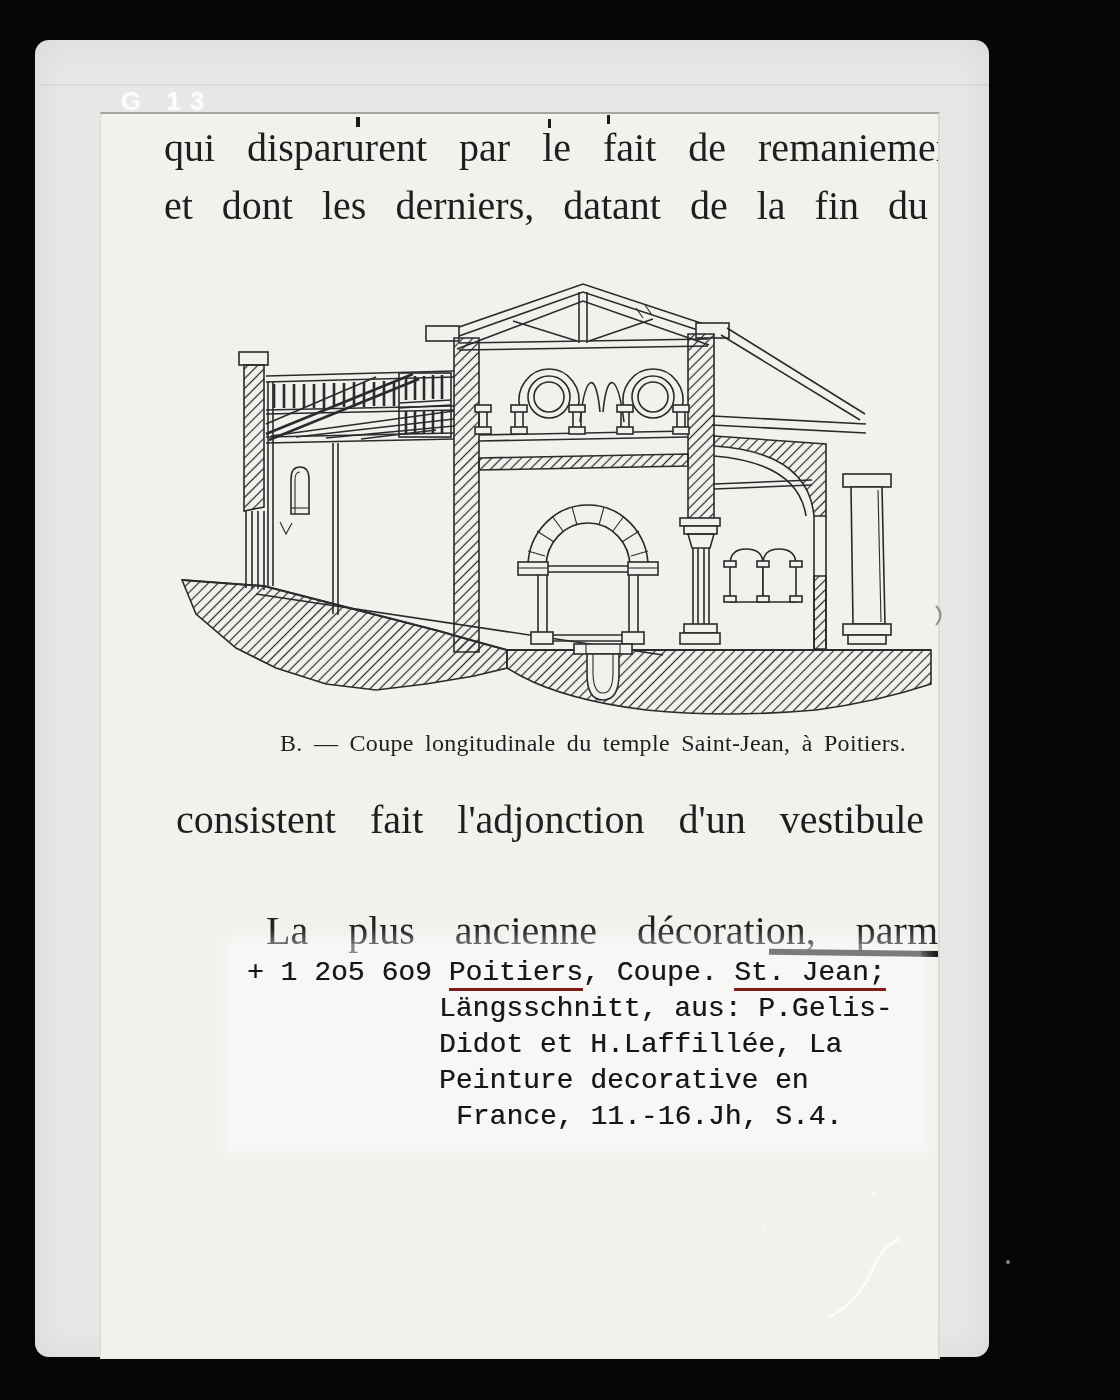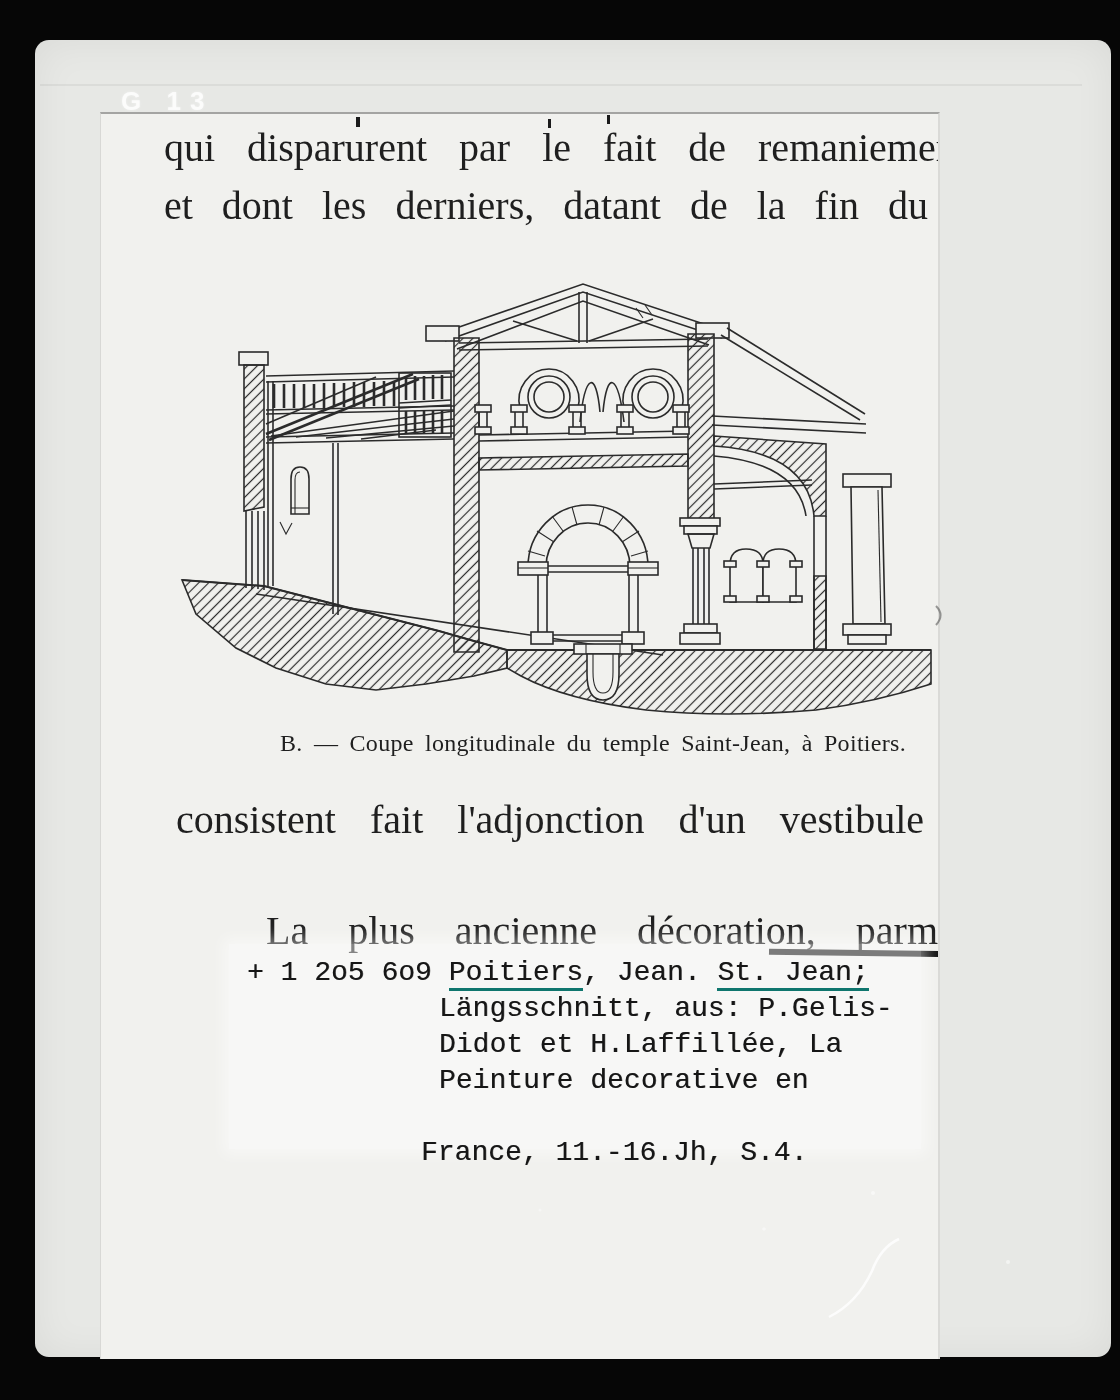--- a/index.html
+++ b/index.html
@@ -1,18 +1,18 @@
 <!DOCTYPE html>
 <html style="--bg: #060606; --card: #e7e8e5; --page: #f1f1ee; --ink: #1f1f1f;"><head>
 <meta charset="utf-8">
 <style>
   html,body{margin:0;padding:0;background:#000;}
   .stage{position:relative;width:1120px;height:1400px;background:var(--bg,#060606);overflow:hidden;
          font-family:"Liberation Serif", serif;}
-  .card{position:absolute;left:35px;top:40px;width:1076px;height:1317px;background:var(--card,#e7e8e5);
+  .card{position:absolute;left:35px;top:40px;width:954px;height:1317px;background:var(--card,#e7e8e5);
         border-radius:14px;box-shadow:inset 0 0 40px rgba(0,0,0,0.06);}
   .page{position:absolute;left:65px;top:72px;width:837px;height:1245px;background:var(--page,#f1f1ee);
         overflow:hidden;border-top:2px solid rgba(50,50,50,0.40);border-right:2px solid rgba(90,90,90,0.15);
         border-left:1px solid rgba(0,0,0,0.10);}
   .corner-mark{position:absolute;left:86px;top:46px;font-family:"Liberation Sans",sans-serif;
         font-weight:bold;font-size:26px;letter-spacing:9px;color:rgba(255,255,255,0.78);
         text-shadow:0 0 3px rgba(255,255,255,0.45);}
   .ptxt{position:absolute;white-space:nowrap;color:var(--ink,#1f1f1f);font-size:40px;line-height:1.1;}
   .tl0{left:63px;top:12px;word-spacing:22px;}
   .tl1{left:63px;top:70px;word-spacing:19px;}
@@ -32,22 +32,22 @@
   .parmi-rule{position:absolute;left:668px;top:836px;width:181px;height:6px;background:#101010;
         transform:rotate(0.8deg);}
   .slip{position:absolute;left:128px;top:830px;width:692px;height:205px;background:rgba(255,255,255,0.45);
         box-shadow:0 0 14px 6px rgba(255,255,255,0.45);}
   .typed{position:absolute;white-space:nowrap;font-family:"Liberation Mono",monospace;font-size:28px;
         color:#161616;text-shadow:0.5px 0 rgba(0,0,0,0.5);}
   .ty0{left:146px;top:843px;}
   .ty1{left:338px;top:879px;}
   .ty2{left:338px;top:915px;}
   .ty3{left:338px;top:951px;}
-  .ty4{left:320px;top:987px;margin-top:36px;}
-  .tu{border-bottom:3px solid #0f766e;}
+  .ty4{left:355px;top:987px;}
+  .tu{border-bottom:3px solid #7f1d1d;}
   .overlay{position:absolute;left:0;top:0;pointer-events:none;}
 </style>
 </head>
 <body>
 
 <div class="stage">
   <div class="card">
     <div class="corner-mark">G 13</div>
 
     <div class="page">
@@ -238,21 +238,21 @@
           <rect class="p" x="672" y="371" width="38" height="9"></rect>
       </svg>
 
       <div class="caption">B. — Coupe longitudinale du temple Saint-Jean, à Poitiers.</div>
 
       <div class="ptxt bl0">consistent fait l'adjonction d'un vestibule</div>
       <div class="ptxt bl2">La plus ancienne décoration, parmi</div>
       <div class="parmi-rule"></div>
 
       <div class="slip"></div>
-      <div class="typed ty0"><span>+ 1 2o5 6o9 </span><span class="tu">Poitiers</span><span>, Jean. </span><span class="tu">St. Jean;</span></div>
+      <div class="typed ty0"><span>+ 1 2o5 6o9 </span><span class="tu">Poitiers</span><span>, Coupe. </span><span class="tu">St. Jean;</span></div>
       <div class="typed ty1">Längsschnitt, aus: P.Gelis-</div>
       <div class="typed ty3">Peinture decorative en</div>
       <div class="typed ty2">Didot et H.Laffillée, La</div>
       <div class="typed ty4">France, 11.-16.Jh, S.4.</div>
     </div>
   </div>
 
   <svg class="overlay" width="1120" height="1400">
     <line x1="40" y1="85" x2="1082" y2="85" stroke="rgba(0,0,0,0.05)" stroke-width="2"></line>
     <path d="M829,1317 Q857,1303 872,1271 Q881,1247 899,1239" stroke="rgba(255,255,255,0.8)" stroke-width="2.5" fill="none"></path>

